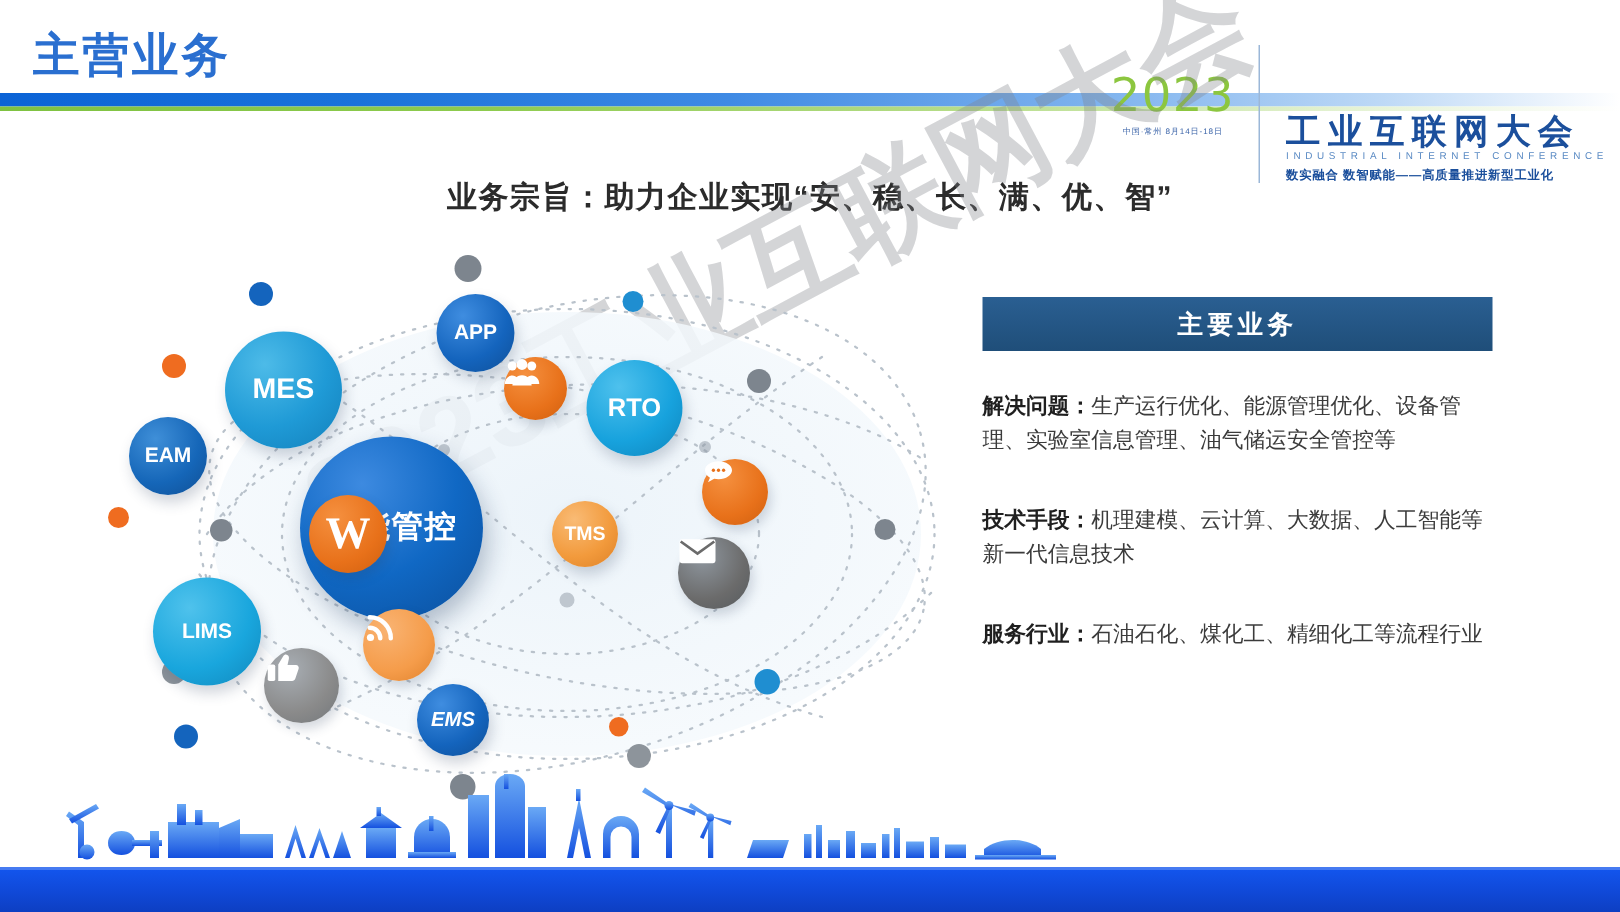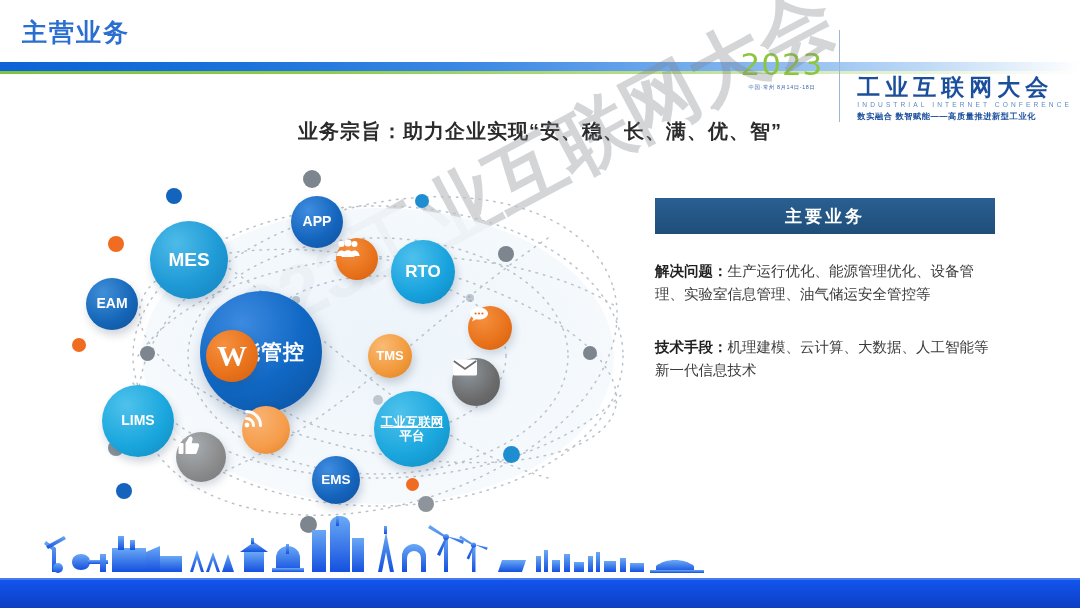--- a/index.html
+++ b/index.html
@@ -12,21 +12,21 @@
   #slide {
     position: relative;
     width: 1080px; height: 608px;
     background: #ffffff;
     overflow: hidden;
   }
 
   
   .slide-title {
     position: absolute; left: 22px; top: 16px;
-    font-size: 25px; font-weight: 700;
+    font-size: 31px; font-weight: 700;
     color: #2a6fd0;
     letter-spacing: 2px;
     white-space: nowrap;
   }
   .header-rule {
     position: absolute; left: 0; top: 62px;
     width: 1080px; height: 9px;
     background: linear-gradient(90deg,
         #0b63d6 0%, #1a72da 22%, #3f8ae4 45%,
         #7fb3ee 68%, #bcd8f6 85%, #ffffff 100%);
@@ -233,29 +233,25 @@
     <div class="bubble" data-name="bubble-rto" style="left:313px; top:62px; width:64px; height:64px; font-size:17px;
                 background:radial-gradient(circle at 34% 28%, #4ec1ed 0%, #17a2dd 58%, #0f84bb 100%);">
       <span data-name="bubble-rto-label">RTO</span>
     </div>
 
     <div class="bubble" data-name="bubble-tms" style="left:290px; top:156px; width:44px; height:44px; font-size:13px;
                 background:radial-gradient(circle at 34% 28%, #f9bb75 0%, #f29a3c 58%, #dd8127 100%);">
       <span data-name="bubble-tms-label">TMS</span>
     </div>
 
-    <div class="bubble" data-name="bubble-ems" style="left:234px; top:278px; width:48px; height:48px; font-size:13.5px;
-                background:radial-gradient(circle at 34% 28%, #3f8de0 0%, #1464bd 58%, #0f4f97 100%);">
+    <div class="bubble" data-name="bubble-ems" style="left:200px; top:278px; width:48px; height:48px; font-size:13.5px;
+                background:radial-gradient(circle at 34% 28%, #3f8de0 0%, #1464bd 58%, #0f4f97 100%);font-style:italic;">
       <span data-name="bubble-ems-label">EMS</span>
     </div>
 
-    <div class="bubble" data-name="bubble-industrial-internet-platform" style="left:296px; top:213px; width:76px; height:76px; font-size:12.5px; flex-direction:column;">
-      <span class="u-line" data-name="bubble-platform-label-line1">工业互联网</span>
-      <span data-name="bubble-platform-label-line2">平台</span>
-    </div>
     <style>
       [data-name="bubble-industrial-internet-platform"]{
         background:radial-gradient(circle at 34% 28%, #4fc2ec 0%, #19a6dd 58%, #1187bb 100%);
       }
       [data-name="bubble-center-smart-control"]{
         background:radial-gradient(circle at 34% 26%, #3d8ae0 0%, #1068c4 52%, #0b4f9c 100%);
       }
     </style>
 
     <div class="bubble" data-name="bubble-center-smart-control" style="left:122px; top:113px; width:122px; height:122px; font-size:21px; letter-spacing:1px;
@@ -323,20 +319,23 @@
 
   <div class="panel" data-name="main-business-panel">
     <div class="panel-header" data-name="panel-header">主要业务</div>
     <div class="panel-body" data-name="panel-body">
       <p class="para" data-name="panel-item-problem">
         <b data-name="panel-item-problem-label">解决问题：</b><span data-name="panel-item-problem-text">生产运行优化、能源管理优化、设备管理、实验室信息管理、油气储运安全管控等</span>
       </p>
       <p class="para" data-name="panel-item-technology">
         <b data-name="panel-item-technology-label">技术手段：</b><span data-name="panel-item-technology-text">机理建模、云计算、大数据、人工智能等新一代信息技术</span>
       </p>
+      <p class="para" data-name="panel-item-industry">
+        <b data-name="panel-item-industry-label">服务行业：</b><span data-name="panel-item-industry-text">石油石化、煤化工、精细化工等流程行业</span>
+      </p>
     </div>
   </div>
 
   <svg class="skyline" viewBox="0 0 1080 62" preserveAspectRatio="none" data-name="footer-skyline-illustration">
     <defs>
       <linearGradient id="skyg" x1="0" y1="0" x2="0" y2="1">
         <stop offset="0%" stop-color="#6aa9f5"></stop>
         <stop offset="100%" stop-color="#1450df"></stop>
       </linearGradient>
     </defs>

